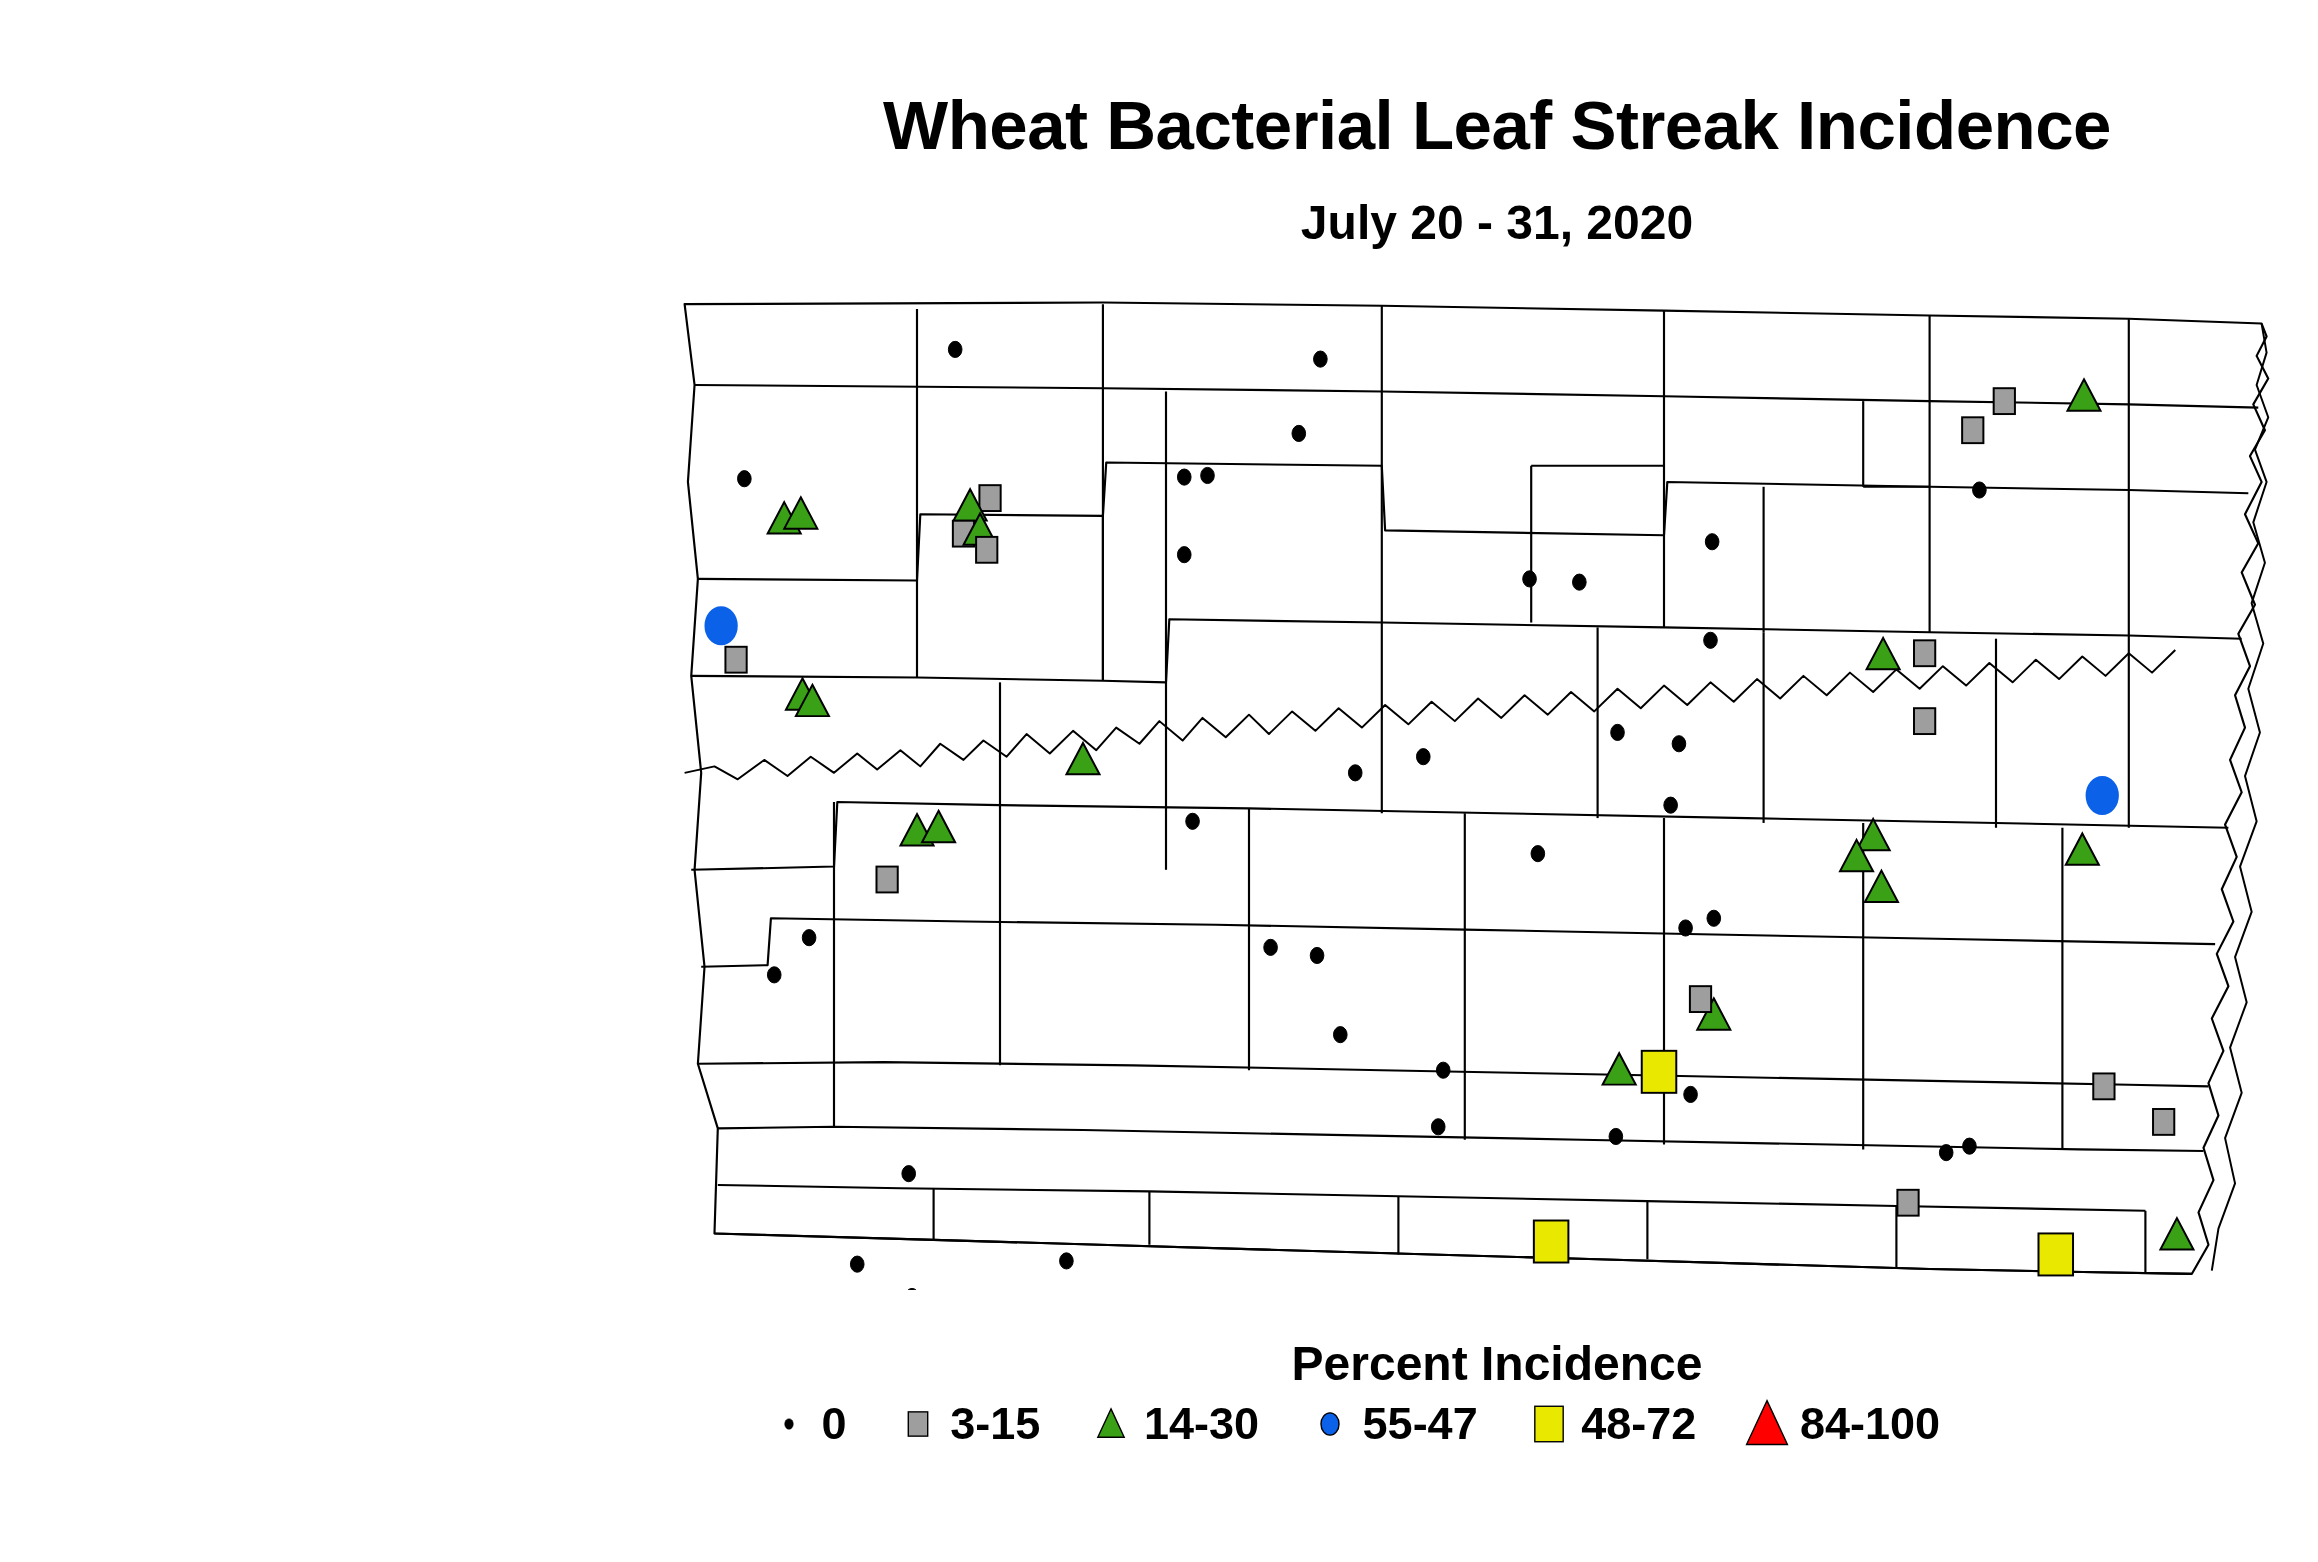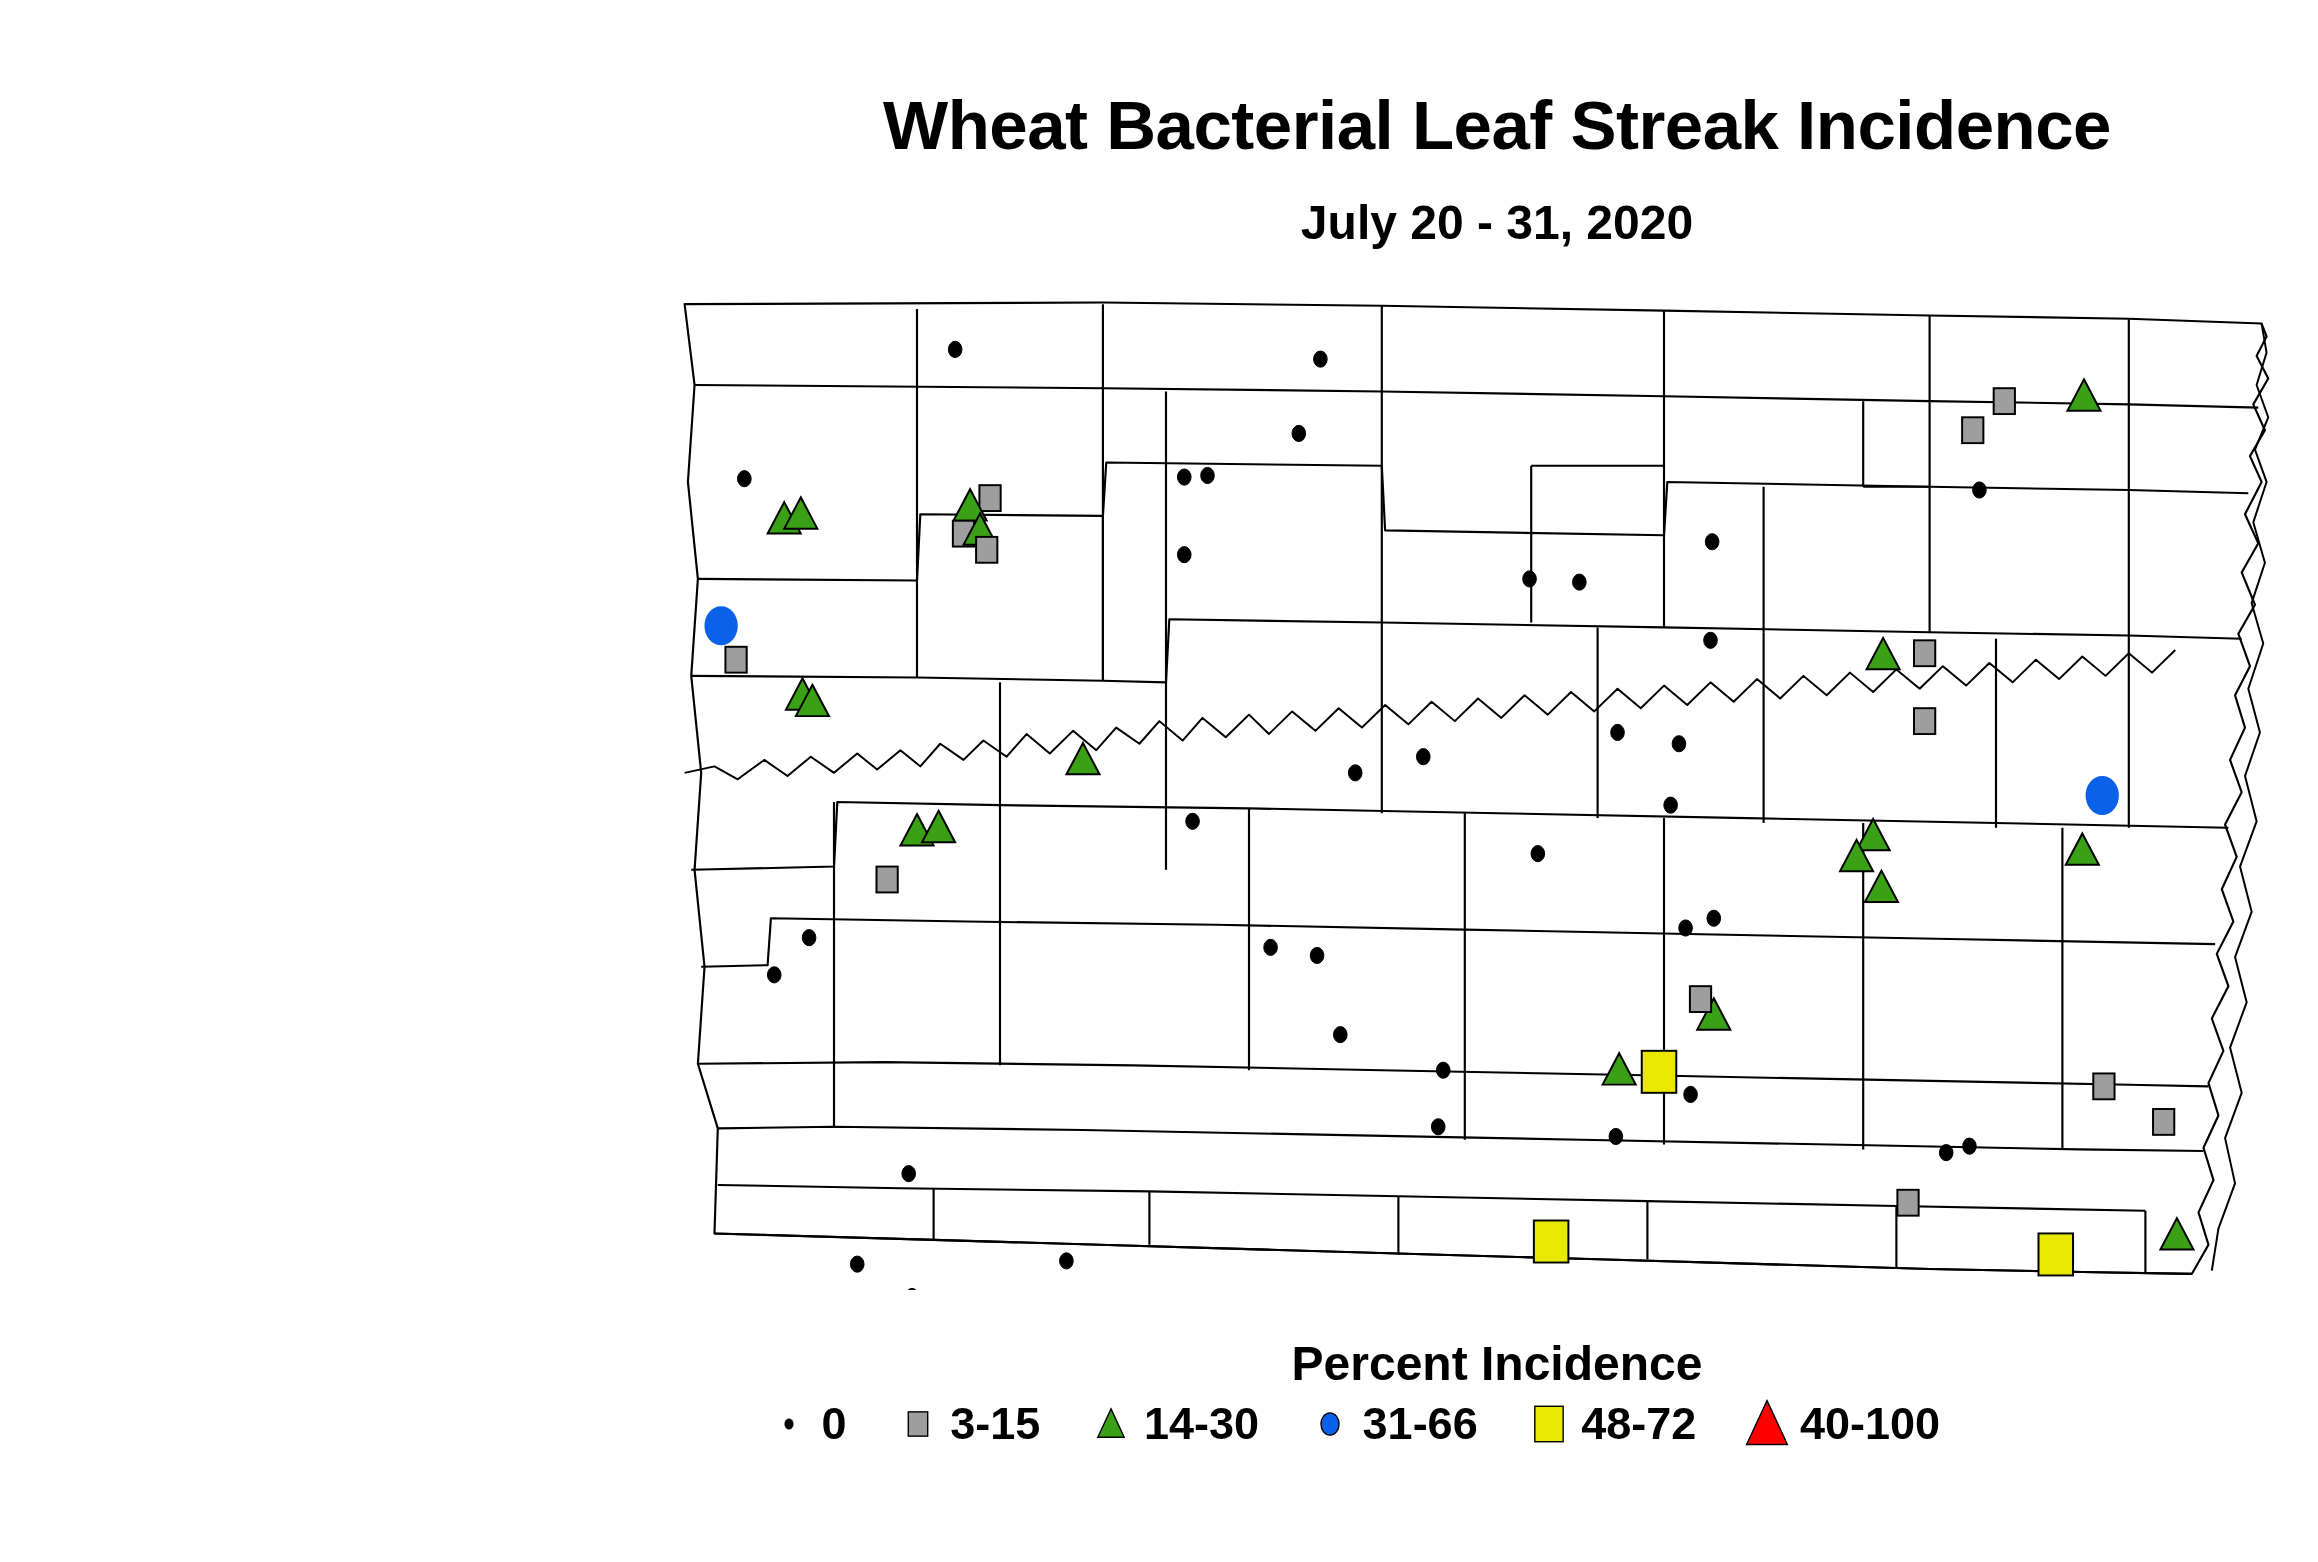--- a/index.html
+++ b/index.html
@@ -331,34 +331,34 @@
           </svg>
         </div>
         <span class="legend-label">14-30</span>
       </div>
       <div class="legend-item">
         <div class="legend-swatch">
           <svg width="56" height="56" viewBox="0 0 120 120">
             <ellipse cx="60" cy="60" rx="19.32" ry="23.92" fill="#0B61E8" stroke="#000000" stroke-width="3"></ellipse>
           </svg>
         </div>
-        <span class="legend-label">31-66</span>
+        <span class="legend-label">55-47</span>
       </div>
       <div class="legend-item">
         <div class="legend-swatch">
           <svg width="56" height="56" viewBox="0 0 120 120">
             <rect x="29.599999999999998" y="22" width="60.800000000000004" height="76" fill="#E8E800" stroke="#000000" stroke-width="3"></rect>
           </svg>
         </div>
         <span class="legend-label">48-72</span>
       </div>
       <div class="legend-item">
         <div class="legend-swatch">
           <svg width="56" height="56" viewBox="0 0 120 120">
             <polygon points="60,9.840000000000003 103.776,103.776 16.224000000000004,103.776" fill="#FF0000" stroke="#000000" stroke-width="3"></polygon>
           </svg>
         </div>
-        <span class="legend-label">40-100</span>
+        <span class="legend-label">84-100</span>
       </div>
     </div>
 
 </div>
 
 
 </body></html>

